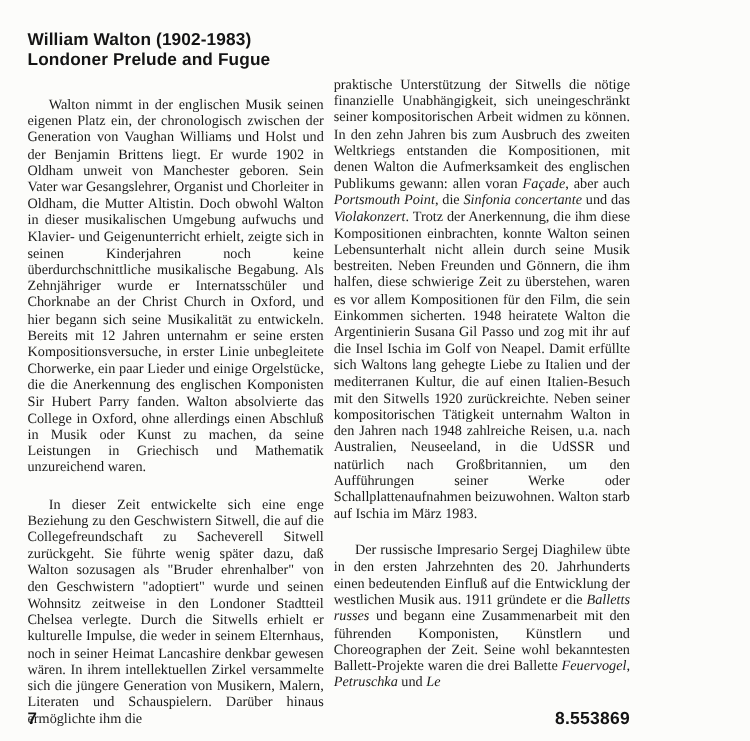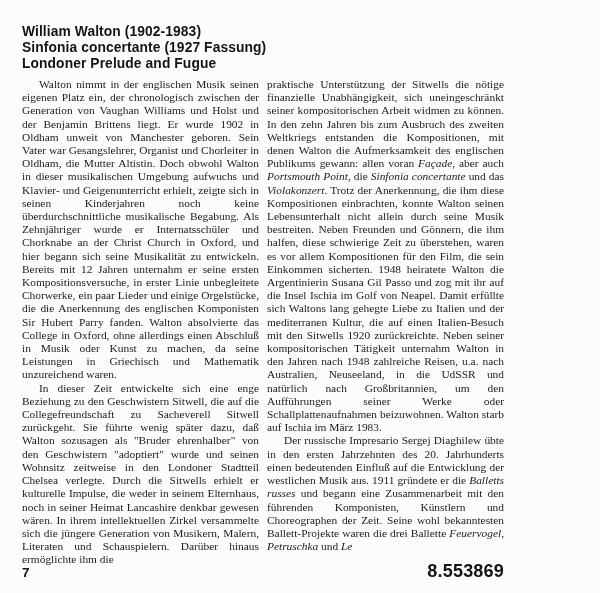--- a/index.html
+++ b/index.html
@@ -35,42 +35,41 @@
   }
   .col{
     width:277px;
     font-family:"Liberation Serif", serif;
     font-size:11.4px;
     line-height:13.2px;
     text-align:justify;
     color:var(--ink);
   }
   .col p{margin:0;}
-  .col p.indent{text-indent:17px;}
+  .col p.indent{text-indent:17px;margin-top:16px;}
   .footer{
     position:absolute;
     left:22px;right:16px;bottom:11px;
     display:flex;
     justify-content:space-between;
     align-items:baseline;
     font-family:"Liberation Sans", sans-serif;
     font-weight:bold;
     color:var(--ink-strong);
   }
   .footer .pageno{font-size:13.5px;}
-  .footer .catalog{font-size:18px;letter-spacing:.2px;}
+  .footer .catalog{font-size:14px;letter-spacing:.2px;}
 </style>
 </head>
 <body>
 
 <div class="page">
 
   <header class="titles">
     <div>William Walton (1902-1983)</div>
-    <div>Sinfonia concertante (1927 Fassung)</div>
     <div>Londoner Prelude and Fugue</div>
   </header>
 
   <main class="columns">
     <div class="col">
         <p class="indent"><span>Walton nimmt in der englischen Musik seinen eigenen Platz ein, der chronologisch zwischen der Generation von Vaughan Williams und Holst und der Benjamin Brittens liegt. Er wurde 1902 in Oldham unweit von Manchester geboren. Sein Vater war Gesangslehrer, Organist und Chorleiter in Oldham, die Mutter Altistin. Doch obwohl Walton in dieser musikalischen Umgebung aufwuchs und Klavier- und Geigenunterricht erhielt, zeigte sich in seinen Kinderjahren noch keine überdurchschnittliche musikalische Begabung. Als Zehnjähriger wurde er Internatsschüler und Chorknabe an der Christ Church in Oxford, und hier begann sich seine Musikalität zu entwickeln. Bereits mit 12 Jahren unternahm er seine ersten Kompositionsversuche, in erster Linie unbegleitete Chorwerke, ein paar Lieder und einige Orgelstücke, die die Anerkennung des englischen Komponisten Sir Hubert Parry fanden. Walton absolvierte das College in Oxford, ohne allerdings einen Abschluß in Musik oder Kunst zu machen, da seine Leistungen in Griechisch und Mathematik unzureichend waren.</span></p>
         <p class="indent"><span>In dieser Zeit entwickelte sich eine enge Beziehung zu den Geschwistern Sitwell, die auf die Collegefreundschaft zu Sacheverell Sitwell zurückgeht. Sie führte wenig später dazu, daß Walton sozusagen als "Bruder ehrenhalber" von den Geschwistern "adoptiert" wurde und seinen Wohnsitz zeitweise in den Londoner Stadtteil Chelsea verlegte. Durch die Sitwells erhielt er kulturelle Impulse, die weder in seinem Elternhaus, noch in seiner Heimat Lancashire denkbar gewesen wären. In ihrem intellektuellen Zirkel versammelte sich die jüngere Generation von Musikern, Malern, Literaten und Schauspielern. Darüber hinaus ermöglichte ihm die</span></p>
       </div>
     <div class="col">
         <p><span>praktische Unterstützung der Sitwells die nötige finanzielle Unabhängigkeit, sich uneingeschränkt seiner kompositorischen Arbeit widmen zu können. In den zehn Jahren bis zum Ausbruch des zweiten Weltkriegs entstanden die Kompositionen, mit denen Walton die Aufmerksamkeit des englischen Publikums gewann: allen voran </span><i>Façade</i><span>, aber auch </span><i>Portsmouth Point</i><span>, die </span><i>Sinfonia concertante</i><span> und das </span><i>Violakonzert</i><span>. Trotz der Anerkennung, die ihm diese Kompositionen einbrachten, konnte Walton seinen Lebensunterhalt nicht allein durch seine Musik bestreiten. Neben Freunden und Gönnern, die ihm halfen, diese schwierige Zeit zu überstehen, waren es vor allem Kompositionen für den Film, die sein Einkommen sicherten. 1948 heiratete Walton die Argentinierin Susana Gil Passo und zog mit ihr auf die Insel Ischia im Golf von Neapel. Damit erfüllte sich Waltons lang gehegte Liebe zu Italien und der mediterranen Kultur, die auf einen Italien-Besuch mit den Sitwells 1920 zurückreichte. Neben seiner kompositorischen Tätigkeit unternahm Walton in den Jahren nach 1948 zahlreiche Reisen, u.a. nach Australien, Neuseeland, in die UdSSR und natürlich nach Großbritannien, um den Aufführungen seiner Werke oder Schallplattenaufnahmen beizuwohnen. Walton starb auf Ischia im März 1983.</span></p>

